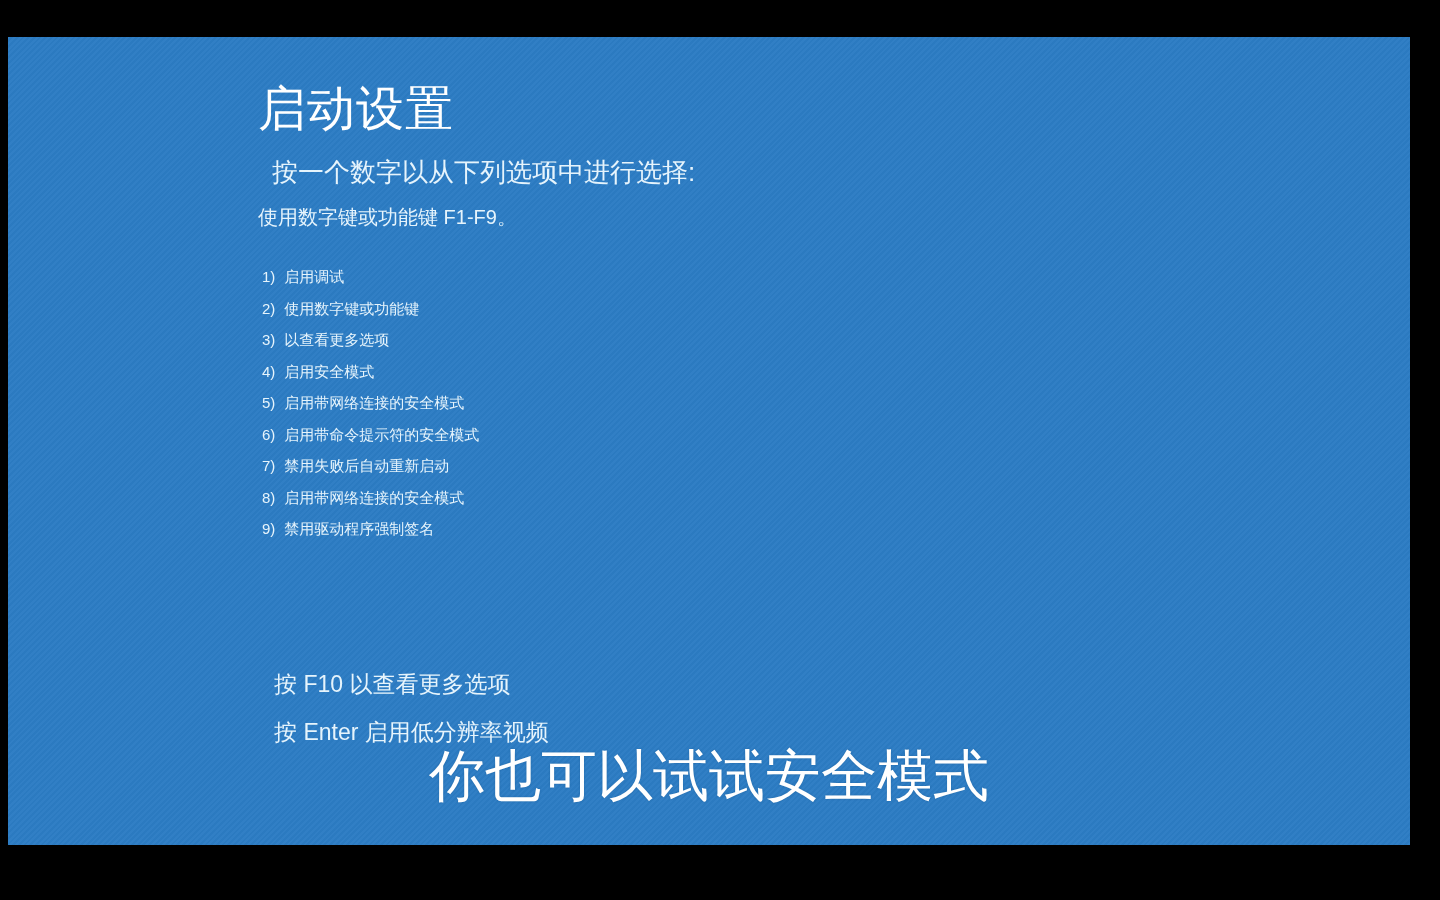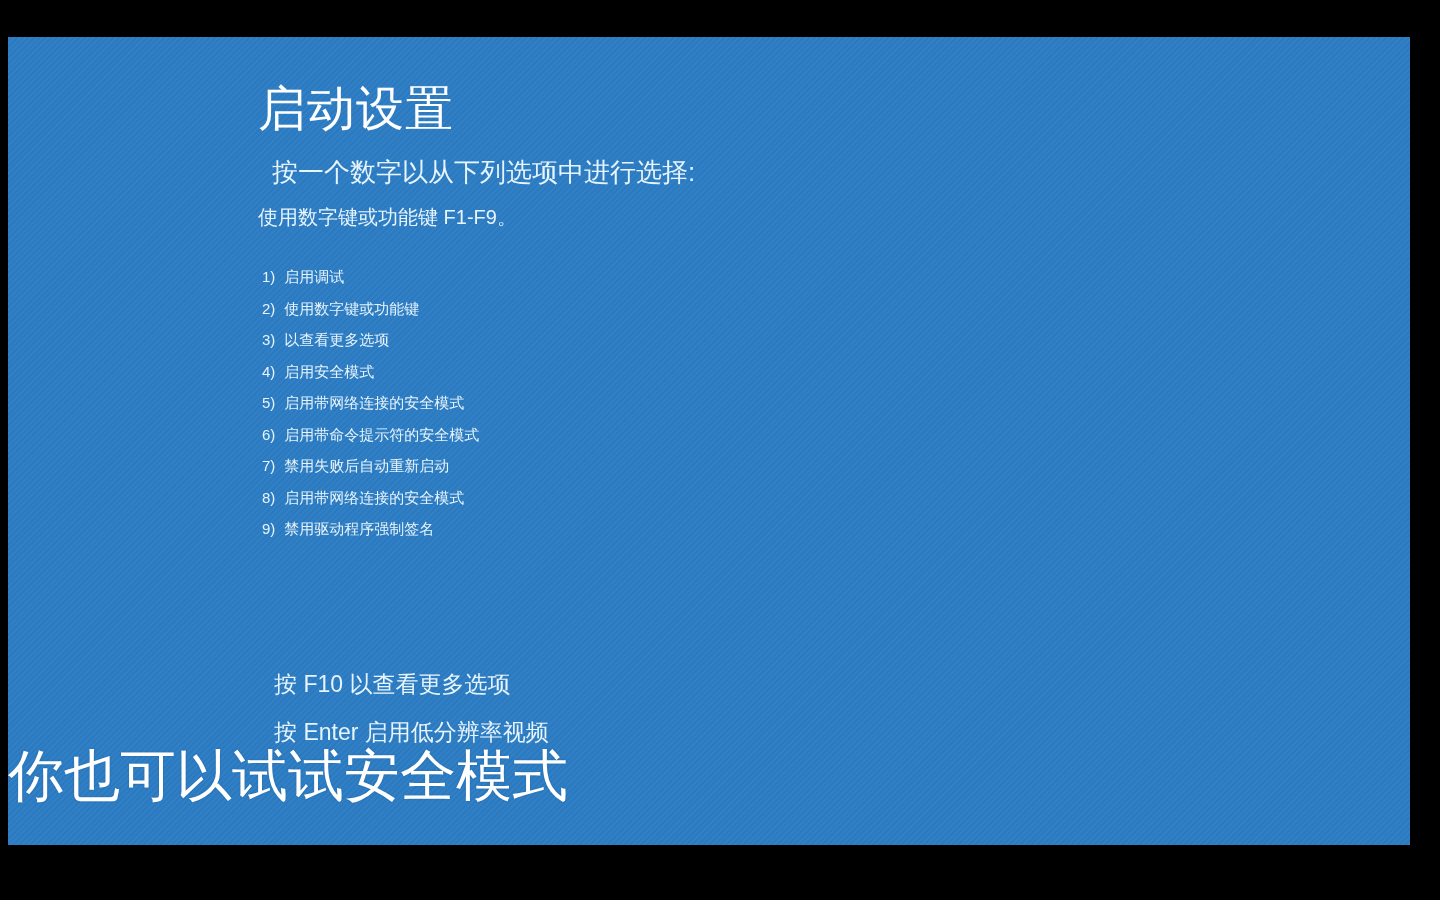--- a/index.html
+++ b/index.html
@@ -65,21 +65,21 @@
   }
   .footer p{
     margin:16px;
     font-size:23px;
     line-height:32px;
     color:var(--body-text);
     white-space:nowrap;
   }
   .caption{
     position:absolute;left:0;right:0;top:705px;
-    text-align:left;
+    text-align:center;
     font-size:56px;line-height:1.2;
     font-weight:400;
     color:var(--title-text);
     text-shadow:0 0 2px rgba(0,60,110,0.35);
     white-space:nowrap;
   }
 </style>
 </head>
 <body>
 

